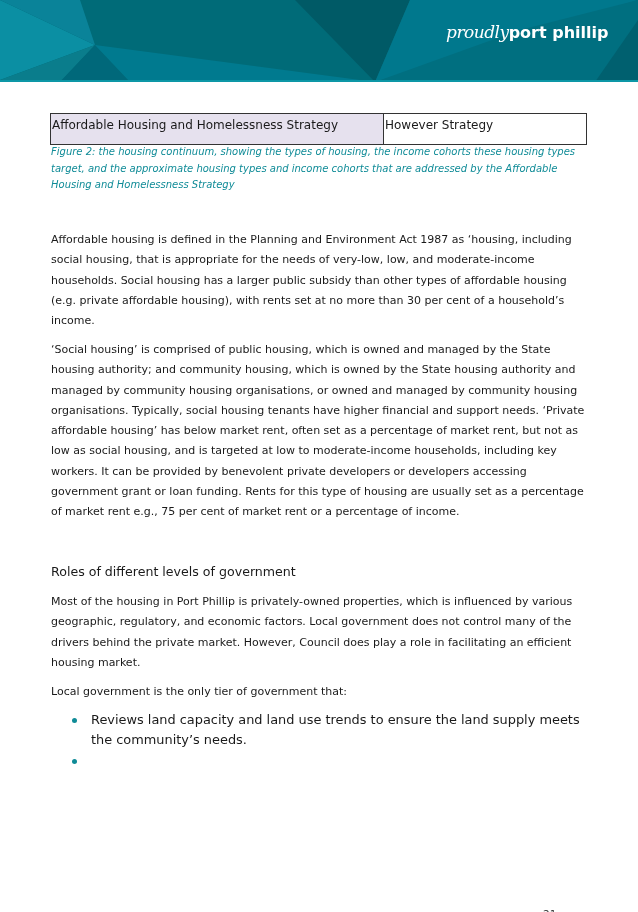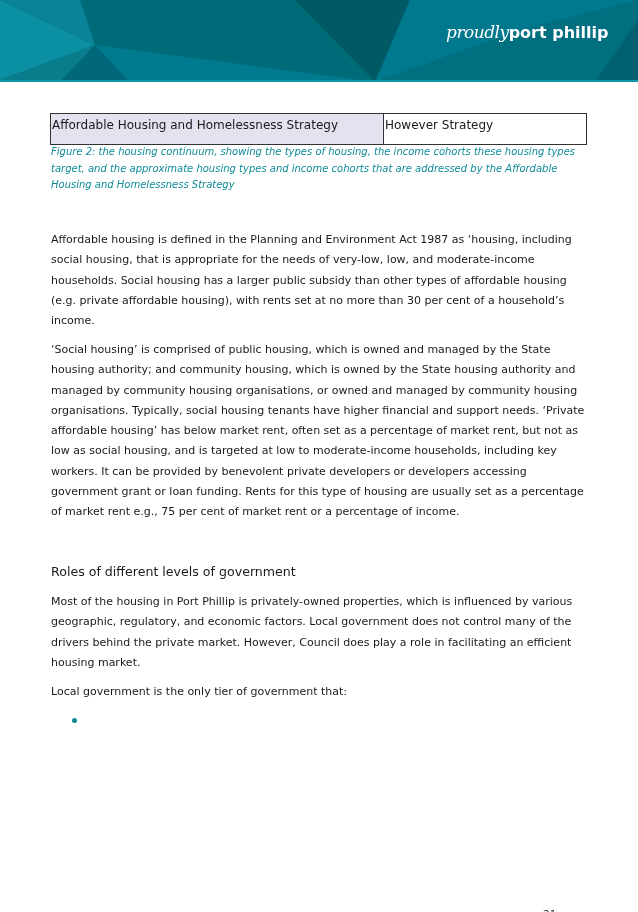--- a/index.html
+++ b/index.html
@@ -67,16 +67,20 @@
 <div class="p" style="top:340px">‘Social housing’ is comprised of public housing, which is owned and managed by the State housing authority; and community housing, which is owned by the State housing authority and managed by community housing organisations, or owned and managed by community housing organisations. Typically, social housing tenants have higher financial and support needs. ‘Private affordable housing’ has below market rent, often set as a percentage of market rent, but not as low as social housing, and is targeted at low to moderate-income households, including key workers. It can be provided by benevolent private developers or developers accessing government grant or loan funding. Rents for this type of housing are usually set as a percentage of market rent e.g., 75 per cent of market rent or a percentage of income.</div>
 
 <div class="h">Roles of different levels of government</div>
 
 <div class="p" style="top:592px">Most of the housing in Port Phillip is privately-owned properties, which is influenced by various geographic, regulatory, and economic factors. Local government does not control many of the drivers behind the private market. However, Council does play a role in facilitating an efficient housing market.</div>
 <div class="p" style="top:682px">Local government is the only tier of government that:</div>
 
 <ul class="bullets">
   <li>
     <span class="dot"></span>
+    <span>Reviews land capacity and land use trends to ensure the land supply meets the community’s needs.</span>
+  </li>
+  <li>
+    <span class="dot"></span>
   </li>
 </ul>
 
 <div class="pagenum">21</div>
 
 </body></html>

